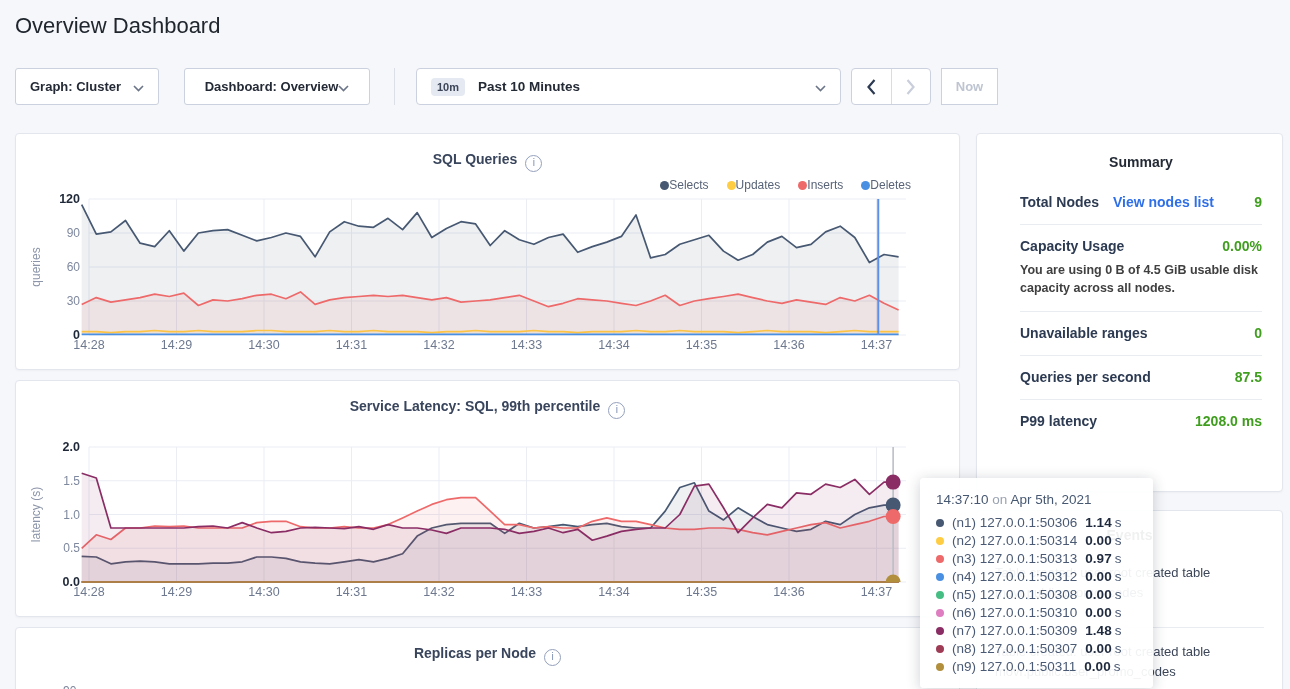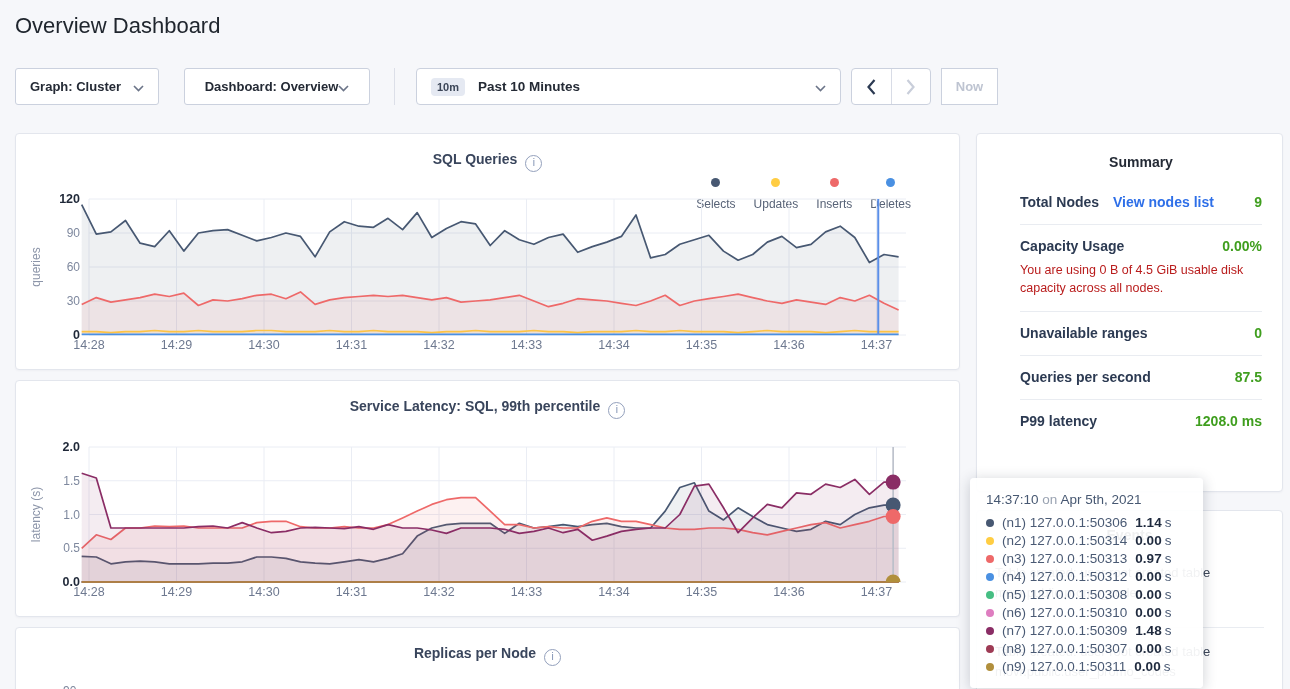--- a/index.html
+++ b/index.html
@@ -36,48 +36,48 @@
   .rep-panel{left:15px;top:627px;width:945px;height:120px;}
   .summary-panel{left:976px;top:133px;width:307px;height:359px;padding-left:23px;}
   .events-panel{left:976px;top:510px;width:307px;height:230px;}
 
   .chart-title{position:absolute;top:17px;left:0;width:100%;text-align:center;
     font-size:14px;font-weight:700;color:#39455C;}
   .info-icon{display:inline-block;width:15px;height:15px;line-height:14px;border:1px solid #93A0BC;
     border-radius:50%;font-size:10px;font-weight:400;color:#7B8DB0;text-align:center;
     vertical-align:-2px;margin-left:8px;font-style:normal;cursor:pointer;}
   .legend{position:absolute;top:44px;right:48px;display:flex;gap:18px;align-items:center;}
-  .legend-item{display:flex;align-items:center;gap:10px;font-size:12px;color:#586377;flex-direction:column;}
+  .legend-item{display:flex;align-items:center;gap:0;font-size:12px;color:#586377;}
   .legend-dot{width:9px;height:9px;border-radius:50%;display:inline-block;}
   .chart-svg{position:absolute;left:0;top:0;}
   svg text{font-family:"Liberation Sans","DejaVu Sans",sans-serif;}
   .ytick{fill:#7E889E;font-size:12px;}
   .ytick-bold{fill:#1F2838;font-size:12.5px;font-weight:700;}
   .xlab{fill:#6E7990;font-size:12.5px;}
   .axlab{fill:#8C95A9;font-size:12px;}
   .partial-tick{position:absolute;left:47px;top:56px;font-size:12px;color:#7E889E;}
 
   
   .summary-heading{text-align:center;padding:20px 0 11px;font-size:14px;font-weight:700;color:#242A35;}
   .srows{margin:0 20px;}
   .srow{padding:13px 0 14px;border-bottom:1px solid #E9ECF1;font-size:14px;}
   .srow:last-child{border-bottom:none;}
   .srow .slabel{font-weight:700;color:#2C3A52;}
   .srow .sval{float:right;font-weight:700;}
   .srow .slink{font-weight:700;margin-left:10px;cursor:pointer;}
-  .sdesc{clear:both;padding-top:7px;font-size:12.5px;line-height:1.45;color:#b91c1c;font-weight:400;}
+  .sdesc{clear:both;padding-top:7px;font-size:12.5px;line-height:1.45;color:#404040;font-weight:700;}
 
   
   .events-heading{text-align:center;padding:16px 0 6px;font-size:14px;font-weight:700;color:#242A35;}
   .event-item{margin:0 18px;padding:14px 0 24px;font-size:13px;line-height:20px;color:#3C4658;
     border-bottom:1px solid #E9ECF1;}
   .event-item:last-child{border-bottom:none;padding-bottom:10px;}
 
   
-  .tooltip{position:absolute;left:970px;top:478px;width:233px;z-index:10;box-sizing:border-box;
+  .tooltip{position:absolute;left:920px;top:478px;width:233px;z-index:10;box-sizing:border-box;
     background:rgba(255,255,255,0.93);border-radius:4px;padding:14px 16px 12px;
     box-shadow:0 2px 14px rgba(30,40,60,.22);}
   .tt-head{font-size:13.5px;color:#475872;margin-bottom:7px;}
   .tt-head .tt-on{color:#9AA3B2;}
   .tt-row{display:flex;align-items:center;font-size:13.5px;line-height:18px;color:#4A5A74;}
   .tt-dot{width:8px;height:8px;border-radius:50%;margin-right:8px;flex:0 0 auto;}
   .tt-name{white-space:nowrap;}
   .tt-val{font-weight:700;color:#1F2A3E;margin-left:8px;}
   .tt-unit{font-weight:400;color:#4A5A74;margin-left:3px;}
 </style>

